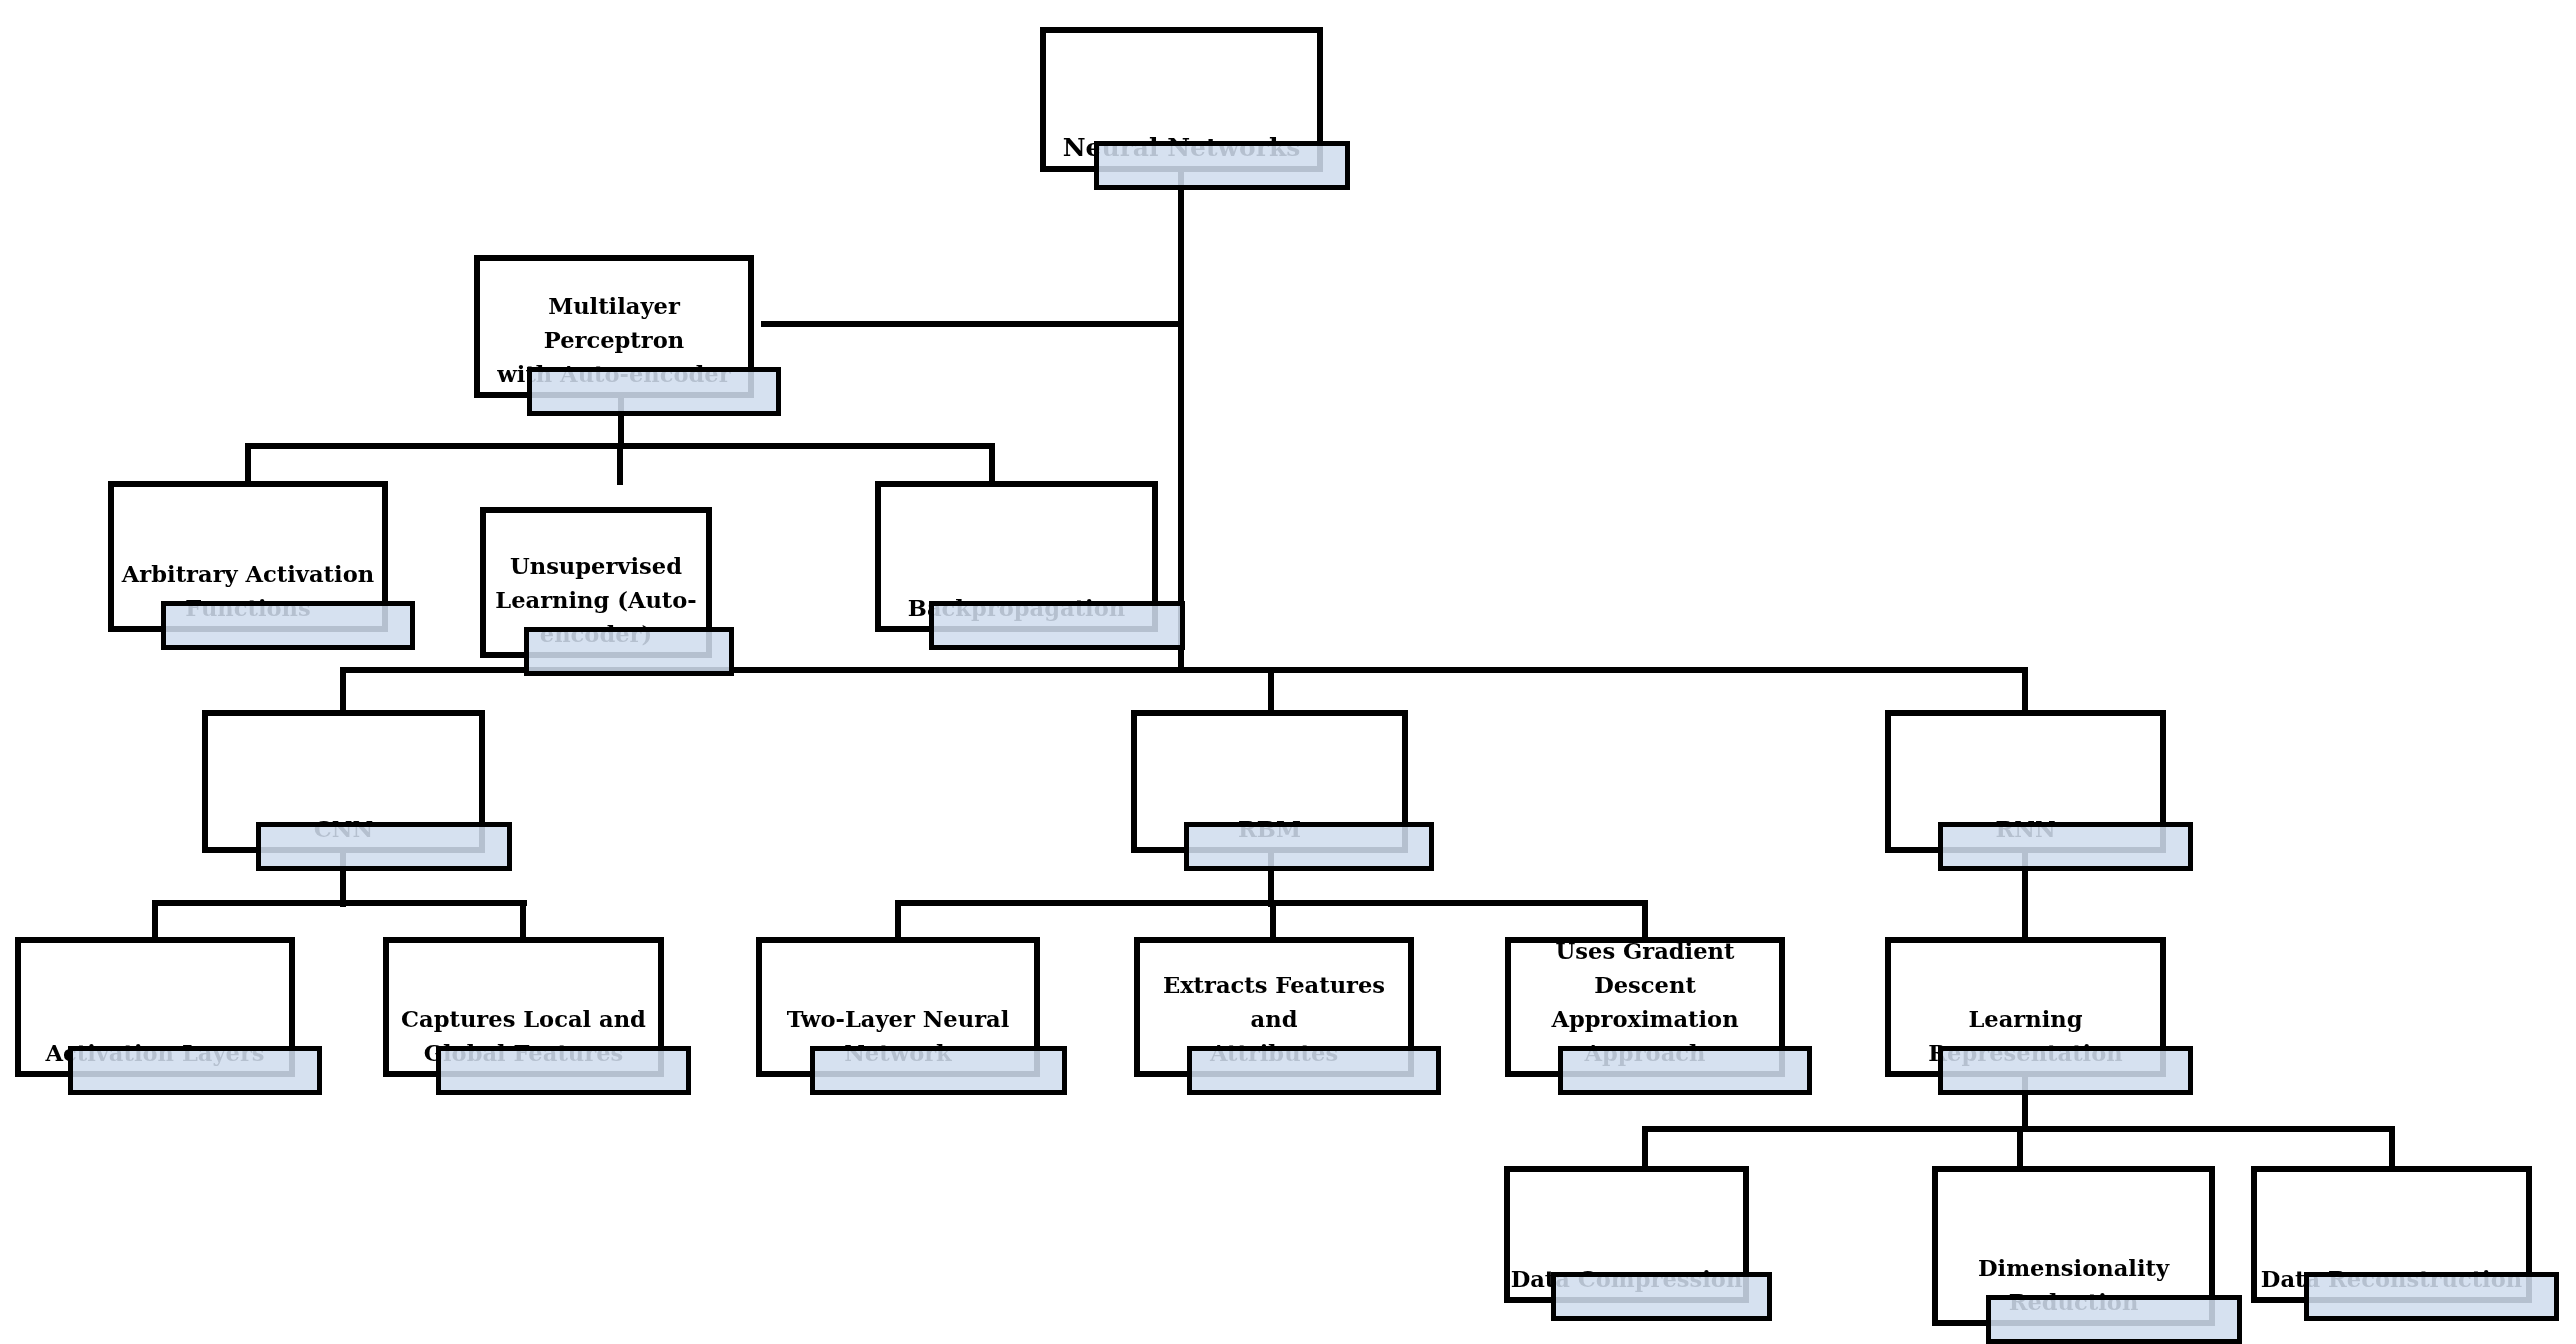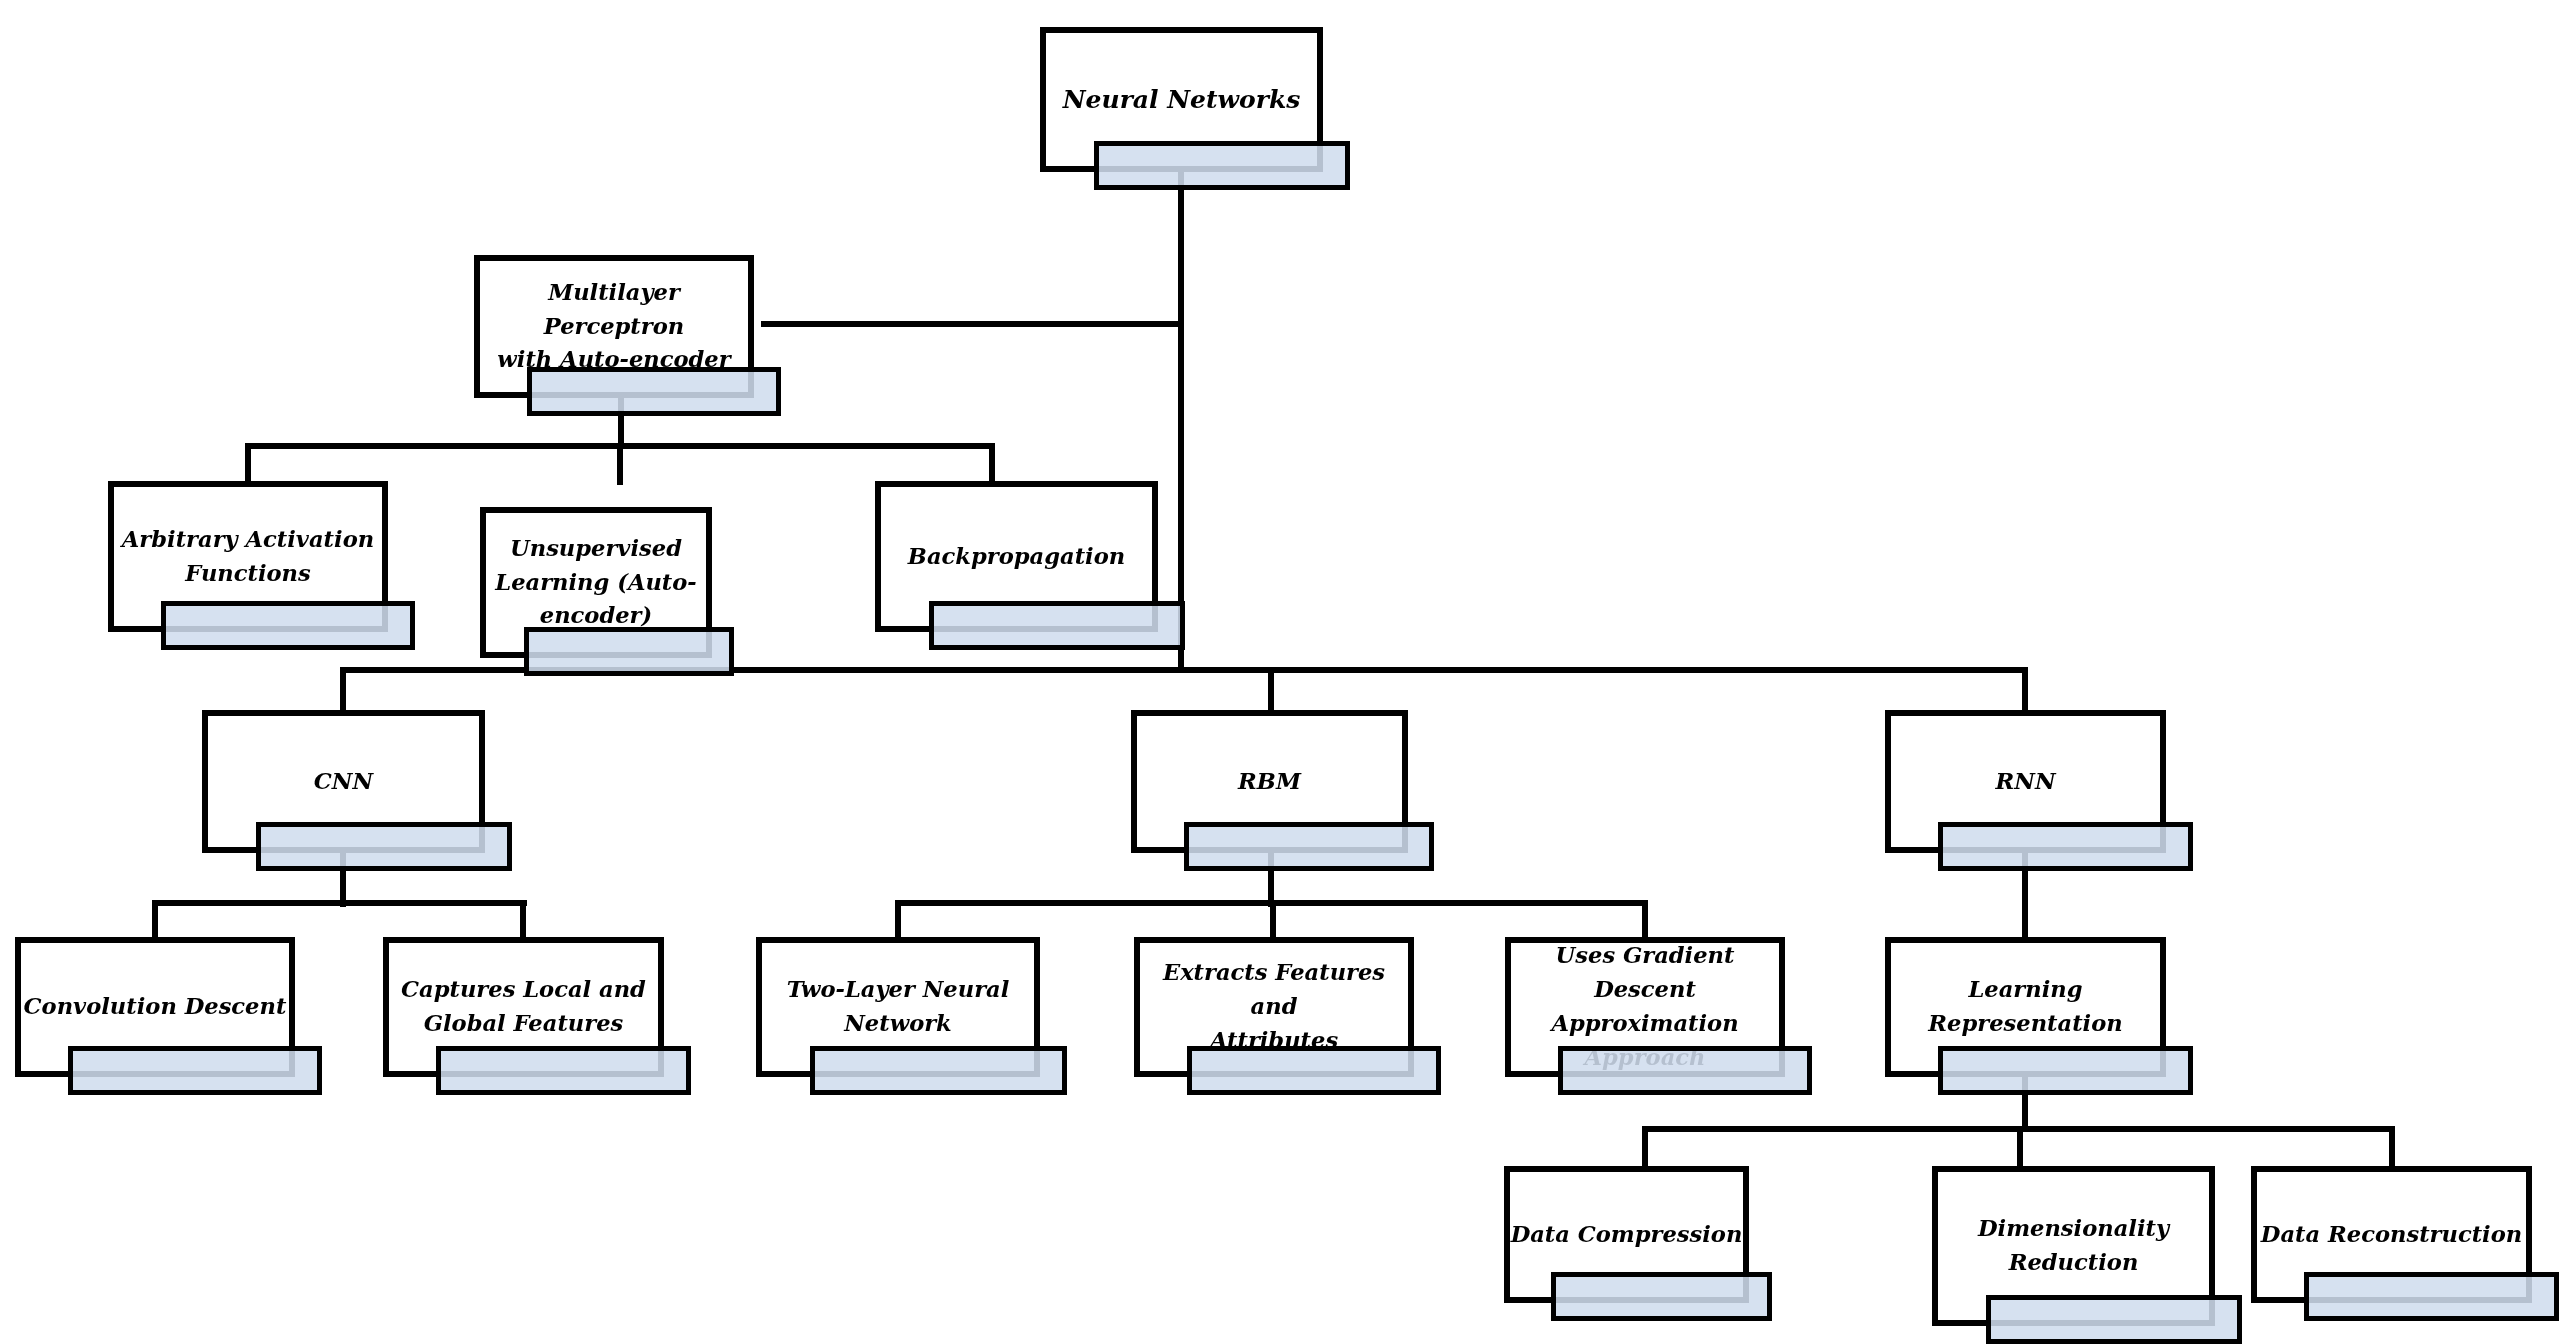--- a/index.html
+++ b/index.html
@@ -10,23 +10,22 @@
     background:var(--background,#ffffff);
     font-family:"DejaVu Serif", serif;
     overflow:hidden;
   }
   .node{position:absolute}
   .box{
     position:absolute;inset:0;
     background:var(--box-fill,#ffffff);
     border:6px solid var(--box-border,#000000);
     box-sizing:border-box;
-    display:flex;align-items:center;justify-content:center;
+    display:flex;align-items:flex-end;justify-content:center;
     z-index:1;
-    font-style:italic;
   }
   .label{
     width:116%;
     text-align:center;
     font-weight:bold;
     font-size:22.6px;
     line-height:1.5;
     color:var(--text,#000000);
     white-space:pre-line;
   }
@@ -131,21 +130,21 @@
 
 <div class="node" style="left:1885px;top:710px;width:281px;height:143px">
   <div class="box">
       <div class="label">RNN</div>
     </div>
   <div class="tab"></div>
 </div>
 
 <div class="node" style="left:15px;top:937px;width:280px;height:140px">
   <div class="box">
-      <div class="label">Convolution Descent</div>
+      <div class="label">Activation Layers</div>
     </div>
   <div class="tab"></div>
 </div>
 
 <div class="node" style="left:383px;top:937px;width:281px;height:140px">
   <div class="box">
       <div class="label">Captures Local and
 Global Features</div>
     </div>
   <div class="tab"></div>

